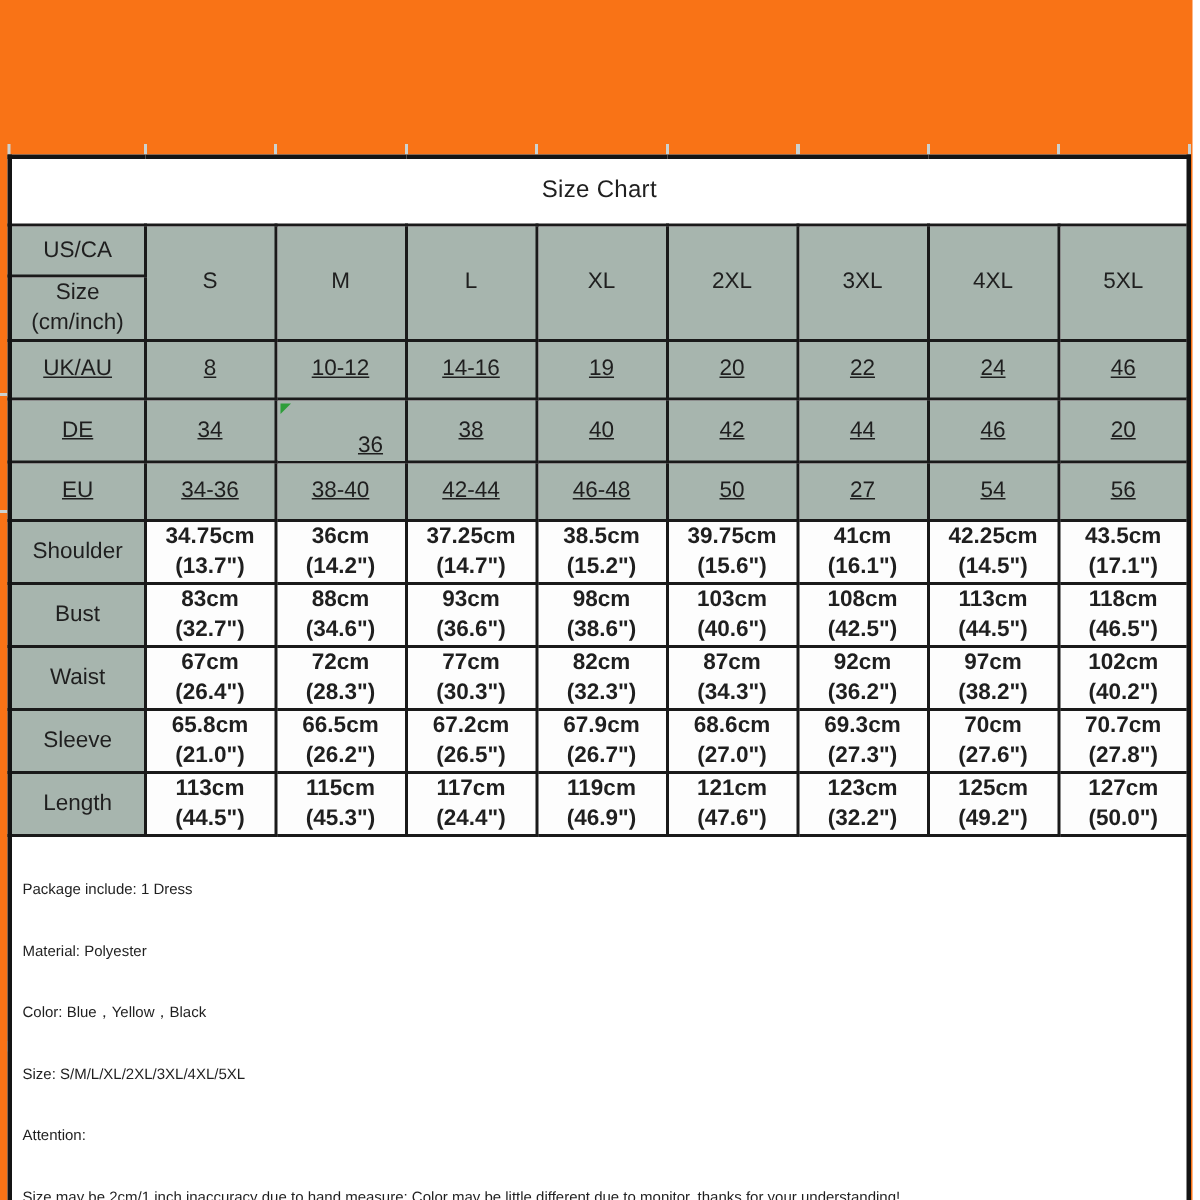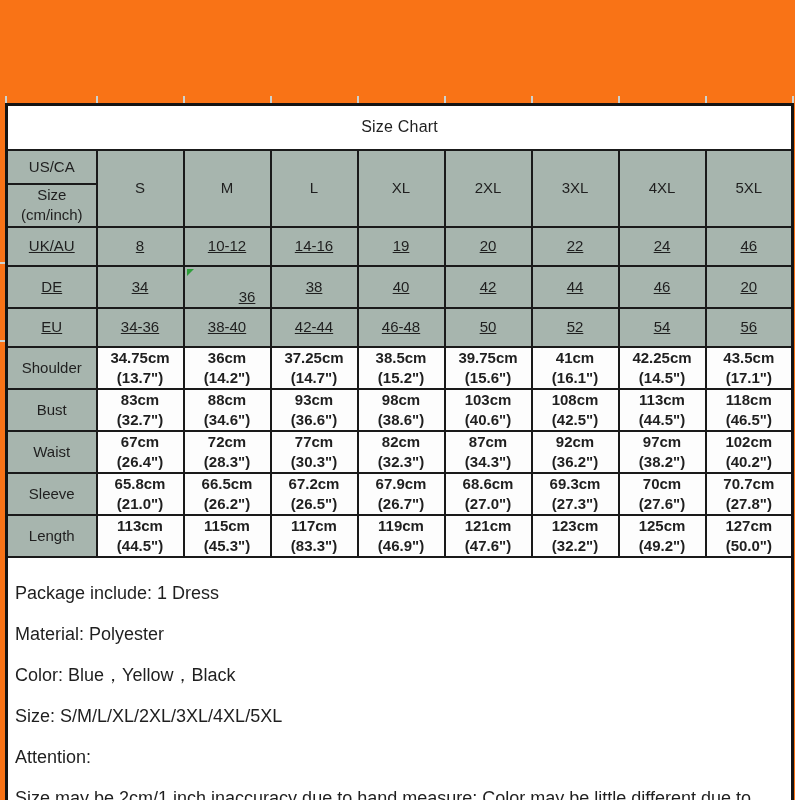--- a/index.html
+++ b/index.html
@@ -68,21 +68,21 @@
     width: 0; height: 0;
     border-top: 7px solid #2e9e3a;
     border-right: 7px solid transparent;
   }
   td.footer-cell {
     background: #ffffff;
     text-align: left;
     vertical-align: top;
     padding: 5px 7px;
   }
-  .fline { font-size: 18px; line-height: 21px; white-space: normal; }
+  .fline { font-size: 10px; line-height: 21px; white-space: normal; }
 </style>
 </head>
 <body>
 
 <div class="sheet">
 
   <div class="stub-row-top"></div>
   <div class="stub-row-bottom"></div>
   <div class="stub" style="left:5px;top:96px;width:2px;height:7px;"></div>
   <div class="stub" style="left:5px;top:694px;width:2px;height:7px;"></div>
@@ -149,21 +149,21 @@
       <td class="fill">20</td>
     </tr>
 
     <tr class="r-size">
       <td class="fill">EU</td>
       <td class="fill">34-36</td>
       <td class="fill">38-40</td>
       <td class="fill">42-44</td>
       <td class="fill">46-48</td>
       <td class="fill">50</td>
-      <td class="fill">52</td>
+      <td class="fill">27</td>
       <td class="fill">54</td>
       <td class="fill">56</td>
     </tr>
 
     <tr class="r-meas">
       <td class="fill">Shoulder</td>
       <td class="white">34.75cm
 (13.7")</td>
       <td class="white">36cm
 (14.2")</td>
@@ -241,21 +241,21 @@
 (27.8")</td>
     </tr>
 
     <tr class="r-meas">
       <td class="fill">Length</td>
       <td class="white">113cm
 (44.5")</td>
       <td class="white">115cm
 (45.3")</td>
       <td class="white">117cm
-(83.3")</td>
+(24.4")</td>
       <td class="white">119cm
 (46.9")</td>
       <td class="white">121cm
 (47.6")</td>
       <td class="white">123cm
 (32.2")</td>
       <td class="white">125cm
 (49.2")</td>
       <td class="white">127cm
 (50.0")</td>

